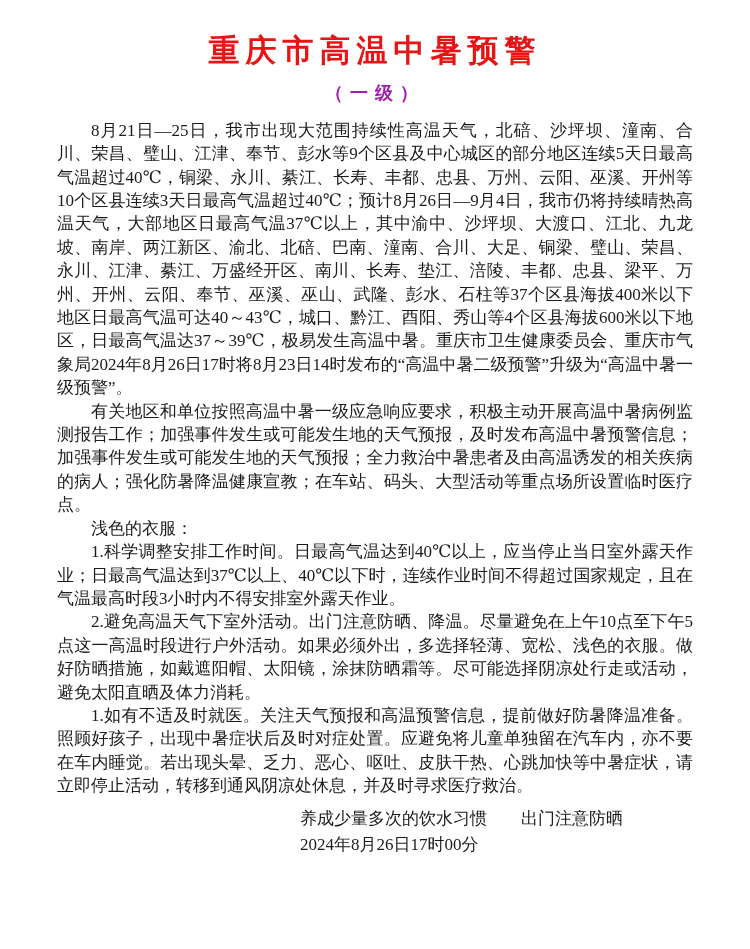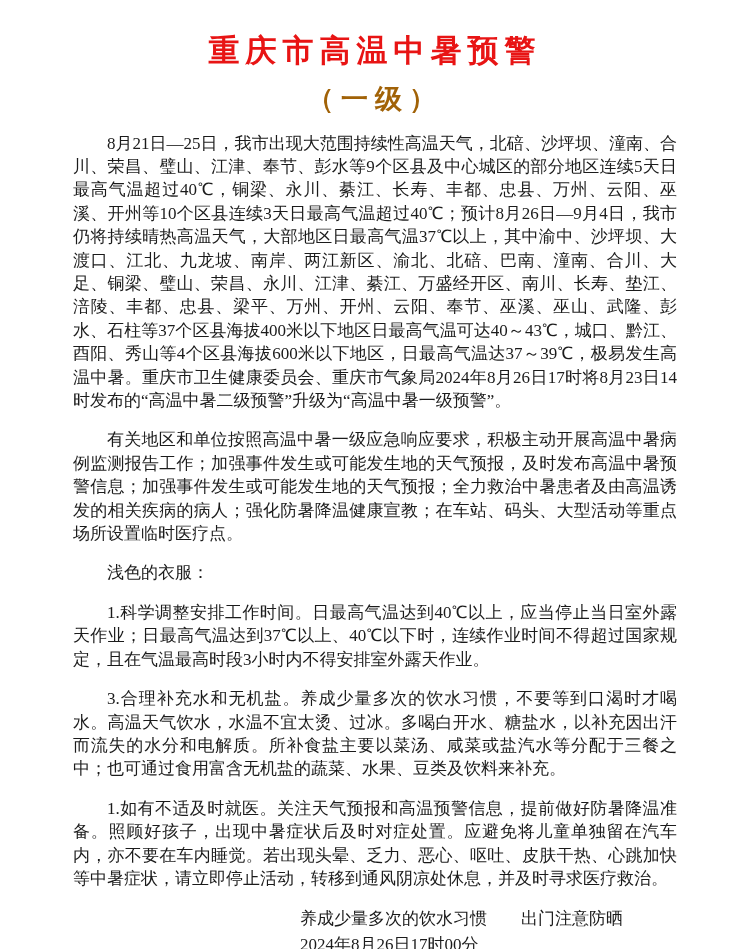--- a/index.html
+++ b/index.html
@@ -22,39 +22,38 @@
     text-align: center;
     color: #e81414;
     font-size: 31px;
     font-weight: 700;
     letter-spacing: 6px;
     margin: 4px 0 0 0;
     line-height: 1.2;
   }
   .doc-subtitle {
     text-align: center;
-    color: #a16207;
-    font-size: 27px;
+    color: #a21caf;
+    font-size: 18px;
     font-weight: 700;
     letter-spacing: 7px;
     margin: 14px 0 0 0;
     line-height: 1.2;
   }
   .body-text {
     margin-top: 14px;
     font-size: 17px;
     line-height: 23.4px;
     text-align: justify;
     text-justify: inter-ideograph;
     color: #1b1b1b;
   }
   .body-text p {
-    margin: 16px;
+    margin: 0;
     text-indent: 2em;
-    font-family: Liberation Serif, serif;
   }
   .signature {
     margin-top: 8px;
     margin-left: 243px;
     font-size: 17px;
     line-height: 26px;
     color: #1b1b1b;
     white-space: nowrap;
   }
   .signature .org-gap {
@@ -69,21 +68,21 @@
 
   <h1 class="doc-title">重庆市高温中暑预警</h1>
 
   <h2 class="doc-subtitle">（一级）</h2>
 
   <div class="body-text">
     <p>8月21日—25日，我市出现大范围持续性高温天气，北碚、沙坪坝、潼南、合川、荣昌、璧山、江津、奉节、彭水等9个区县及中心城区的部分地区连续5天日最高气温超过40℃，铜梁、永川、綦江、长寿、丰都、忠县、万州、云阳、巫溪、开州等10个区县连续3天日最高气温超过40℃；预计8月26日—9月4日，我市仍将持续晴热高温天气，大部地区日最高气温37℃以上，其中渝中、沙坪坝、大渡口、江北、九龙坡、南岸、两江新区、渝北、北碚、巴南、潼南、合川、大足、铜梁、璧山、荣昌、永川、江津、綦江、万盛经开区、南川、长寿、垫江、涪陵、丰都、忠县、梁平、万州、开州、云阳、奉节、巫溪、巫山、武隆、彭水、石柱等37个区县海拔400米以下地区日最高气温可达40～43℃，城口、黔江、酉阳、秀山等4个区县海拔600米以下地区，日最高气温达37～39℃，极易发生高温中暑。重庆市卫生健康委员会、重庆市气象局2024年8月26日17时将8月23日14时发布的“高温中暑二级预警”升级为“高温中暑一级预警”。</p>
     <p>有关地区和单位按照高温中暑一级应急响应要求，积极主动开展高温中暑病例监测报告工作；加强事件发生或可能发生地的天气预报，及时发布高温中暑预警信息；加强事件发生或可能发生地的天气预报；全力救治中暑患者及由高温诱发的相关疾病的病人；强化防暑降温健康宣教；在车站、码头、大型活动等重点场所设置临时医疗点。</p>
     <p>浅色的衣服：</p>
     <p>1.科学调整安排工作时间。日最高气温达到40℃以上，应当停止当日室外露天作业；日最高气温达到37℃以上、40℃以下时，连续作业时间不得超过国家规定，且在气温最高时段3小时内不得安排室外露天作业。</p>
-    <p>3.合理补充水和无机盐。养成少量多次的饮水习惯，不要等到口渴时才喝水。高温天气饮水，水温不宜太烫、过冰。多喝白开水、糖盐水，以补充因出汗而流失的水分和电解质。所补食盐主要以菜汤、咸菜或盐汽水等分配于三餐之中；也可通过食用富含无机盐的蔬菜、水果、豆类及饮料来补充。</p>
+    <p>2.避免高温天气下室外活动。出门注意防晒、降温。尽量避免在上午10点至下午5点这一高温时段进行户外活动。如果必须外出，多选择轻薄、宽松、浅色的衣服。做好防晒措施，如戴遮阳帽、太阳镜，涂抹防晒霜等。尽可能选择阴凉处行走或活动，避免太阳直晒及体力消耗。</p>
     <p>1.如有不适及时就医。关注天气预报和高温预警信息，提前做好防暑降温准备。照顾好孩子，出现中暑症状后及时对症处置。应避免将儿童单独留在汽车内，亦不要在车内睡觉。若出现头晕、乏力、恶心、呕吐、皮肤干热、心跳加快等中暑症状，请立即停止活动，转移到通风阴凉处休息，并及时寻求医疗救治。</p>
   </div>
 
   <div class="signature">
     <div class="sig-orgs">
       <span>养成少量多次的饮水习惯</span><span class="org-gap"></span><span>出门注意防晒</span>
     </div>
     <div class="sig-date">2024年8月26日17时00分</div>
   </div>
 

